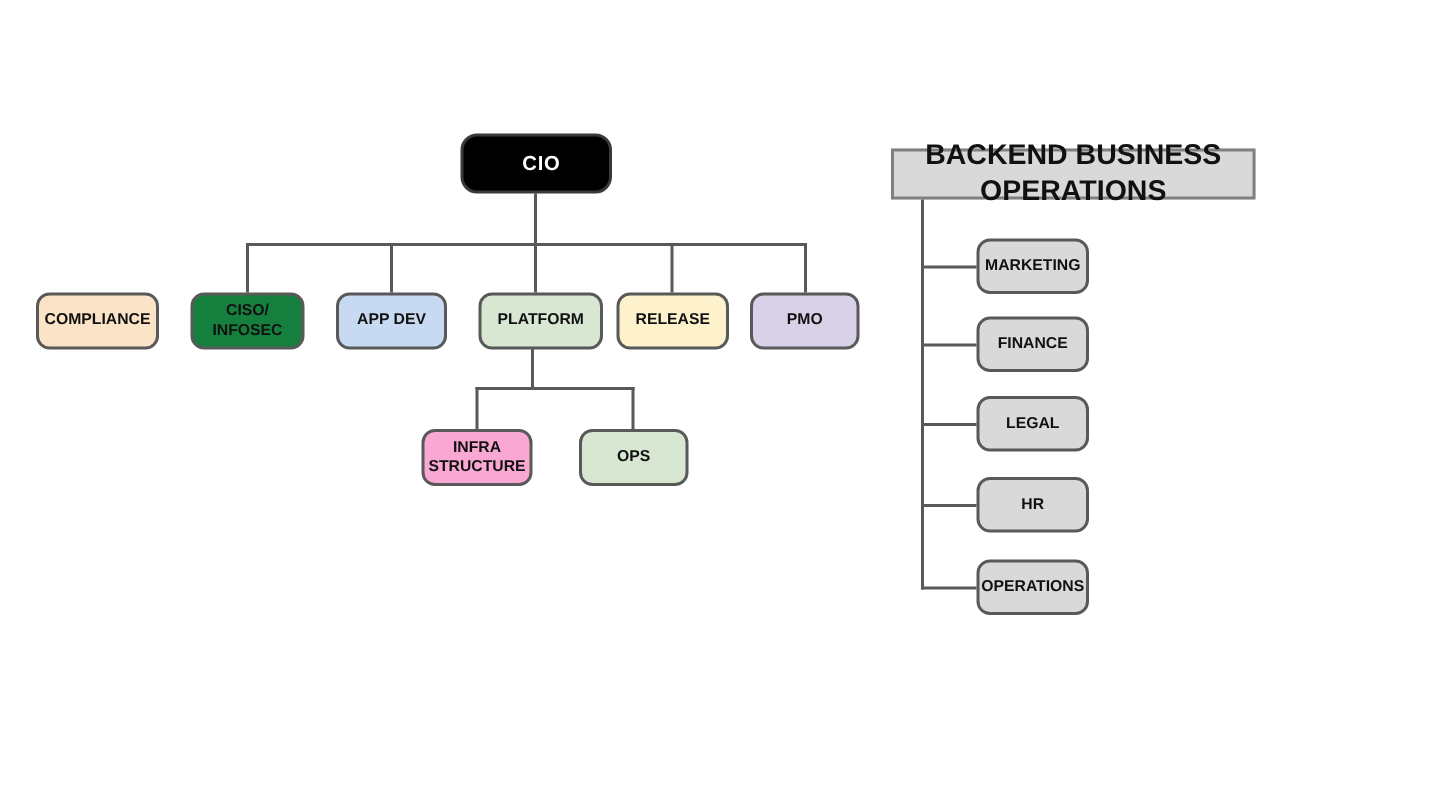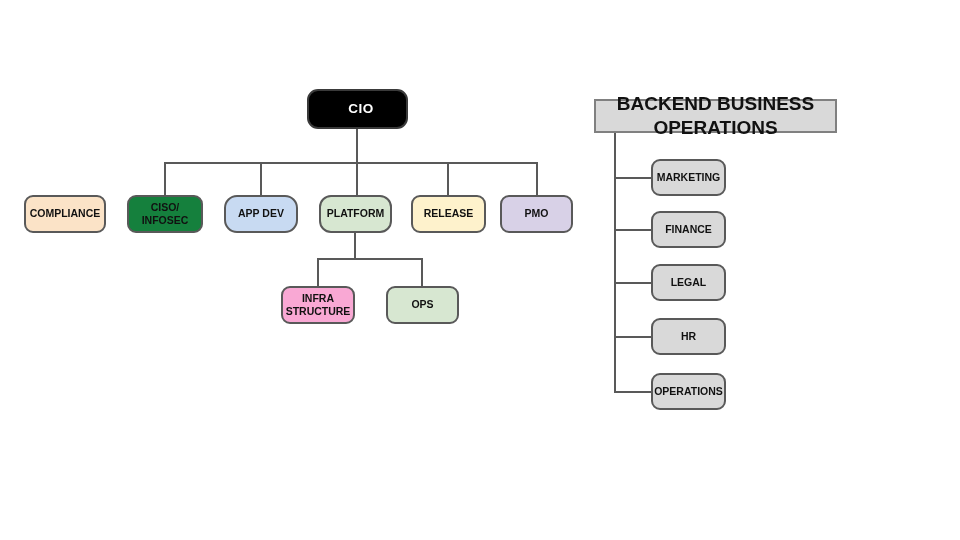--- a/index.html
+++ b/index.html
@@ -36,22 +36,22 @@
     background: #595959;
   }
   
   #n-cio { left: 307px; top: 89px; width: 101px; height: 40px;
            border-radius: 11px; border-color: #3a3a3a;
            font-size: 13.5px; letter-spacing: .5px; padding-left: 10px; }
   
   .lvl2 { top: 195px; height: 38px; }
   #n-compliance { left: 24px;  width: 82px; }
   #n-ciso       { left: 127px; width: 76px; }
-  #n-appdev     { left: 224px; width: 74px; border-radius: 13px; }
-  #n-platform   { left: 319px; width: 73px; border-radius: 12px; }
+  #n-appdev     { left: 224px; width: 74px; }
+  #n-platform   { left: 319px; width: 83px; }
   #n-release    { left: 411px; width: 75px; }
   #n-pmo        { left: 500px; width: 73px; }
   
   .lvl3 { top: 286px; height: 38px; }
   #n-infra { left: 281px; width: 74px; }
   #n-ops   { left: 386px; width: 73px; }
   
   #n-backend-title { left: 594px; top: 99px; width: 243px; height: 34px;
                      border-radius: 0; border-color: #808080;
                      font-size: 19px; }

